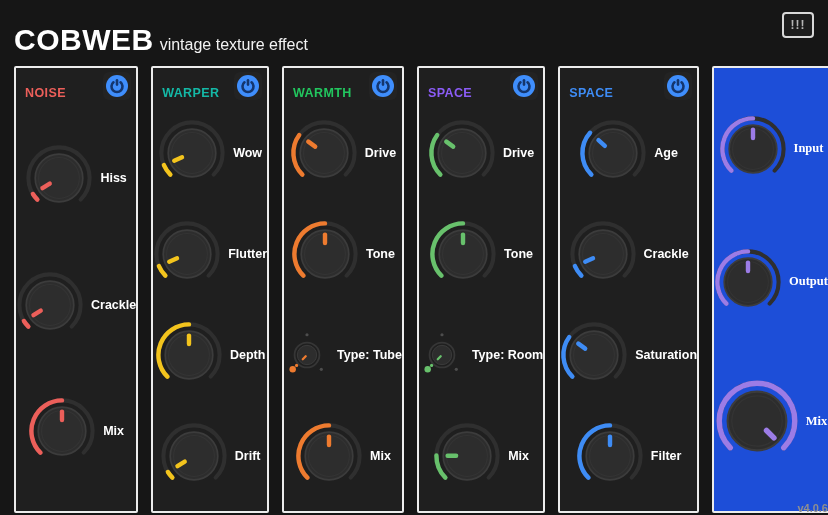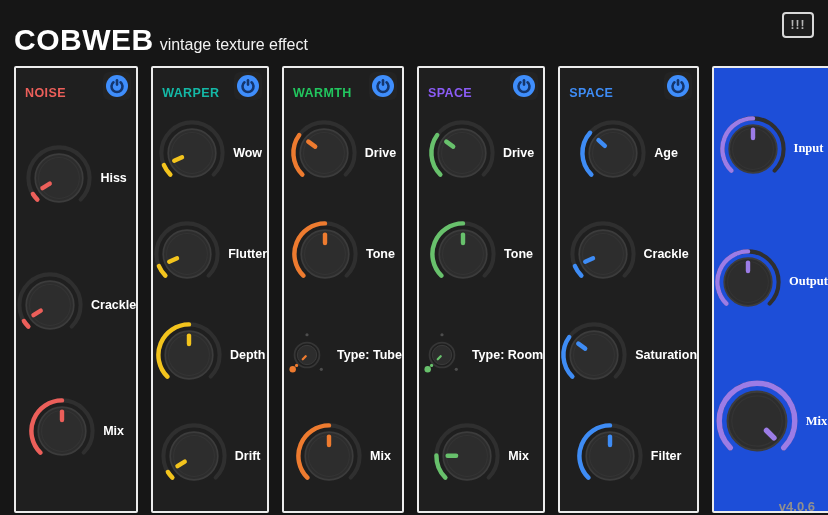--- a/index.html
+++ b/index.html
@@ -47,22 +47,22 @@
   .knob-group{
     display:flex;flex-direction:row;align-items:center;justify-content:flex-end;
     gap:7px;height:96px;
   }
   .master .knob-group{height:104px;}
   .master .knob-group.large{height:118px;}
   .knob-label{
     color:#ffffff;font-size:12.5px;font-weight:600;white-space:nowrap;
   }
   .version{
-    position:absolute;right:13px;bottom:1px;
-    color:#8f8f8f;font-size:13px;font-weight:600;
+    position:absolute;right:0;bottom:1px;
+    color:#8f8f8f;font-size:11px;font-weight:600;
   }
 </style>
 </head>
 <body>
 
 <div class="header">
   <span class="logo">COBWEB</span>
   <span class="subtitle">vintage texture effect</span>
   <button class="menu-btn">!!!</button>
 </div>

